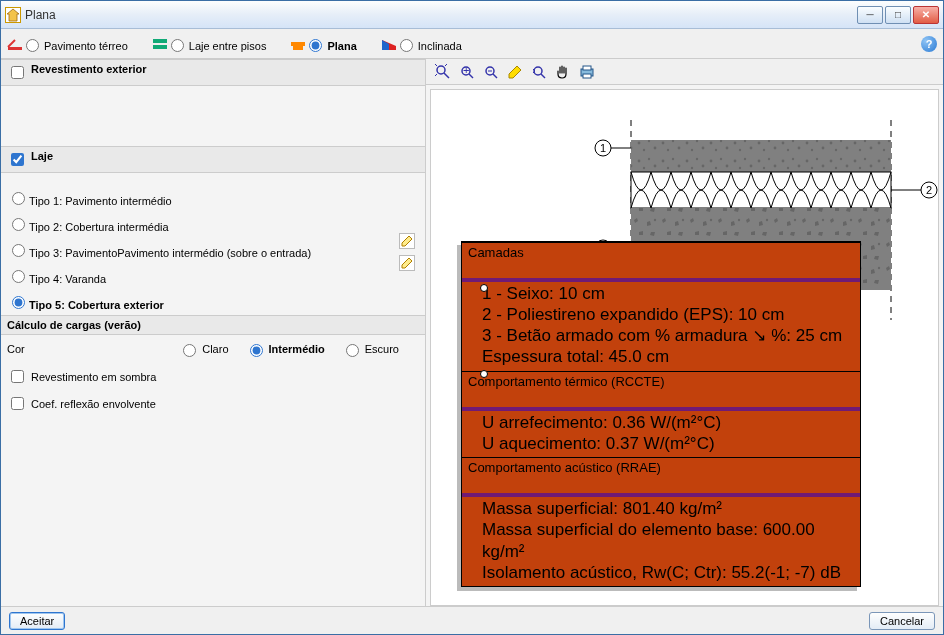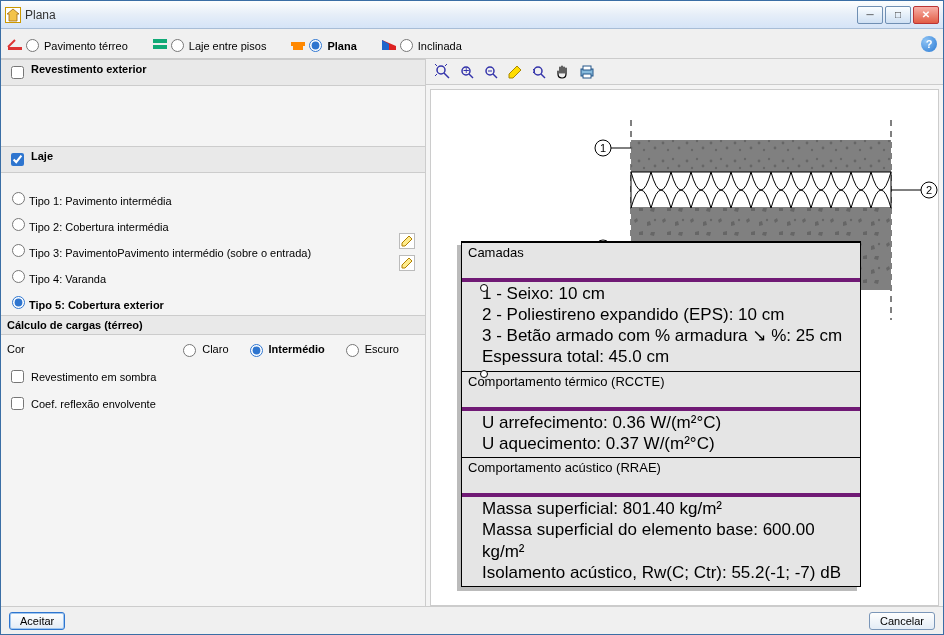--- a/index.html
+++ b/index.html
@@ -34,21 +34,21 @@
 .cor-row { display: flex; align-items: center; gap: 24px; padding: 6px 0 6px 0; }
 .cor-row .opts { display: flex; gap: 16px; }
 .cor-row .opts label { display: flex; align-items: center; gap: 3px; }
 .chkrow { padding: 4px 0; display: flex; align-items: center; gap: 4px; }
 .right-panel { flex: 1; display: flex; flex-direction: column; border-left: 1px solid #ccc; background: #f4f4f4; }
 .view-toolbar { height: 26px; background: #f0f0f0; border-bottom: 1px solid #ccc; display: flex; align-items: center; gap: 6px; padding: 0 8px; }
 .view-toolbar .vtool { width: 18px; height: 18px; display: flex; align-items: center; justify-content: center; cursor: pointer; }
 .view-toolbar svg { width: 16px; height: 16px; }
 .canvas { flex: 1; background: #fff; border: 1px solid #ccc; margin: 4px 4px 0 4px; position: relative; overflow: hidden; }
 .drawing { position: absolute; left: 0; top: 0; }
-.info-table { position: absolute; bottom: 18px; left: 30px; width: 400px; border: 1px solid #000; background: #e5e5e5; box-shadow: -4px 4px 0 #bbb; }
+.info-table { position: absolute; bottom: 18px; left: 30px; width: 400px; border: 1px solid #000; background: #c2410c; box-shadow: -4px 4px 0 #bbb; }
 .info-table .hdr { font-size: 13px; padding: 2px 6px; border-top: 1px solid #000; }
 .info-table .hdr:first-child { border-top: none; }
 .info-table .body { font-size: 17px; padding: 1px 6px 3px 20px; border-top: 4px solid #701a75; line-height: 1.25; margin-top: 16px; }
 .info-marker { position: absolute; left: 18px; width: 8px; height: 8px; border: 1px solid #000; border-radius: 50%; background: #fff; }
 .footer { height: 28px; border-top: 1px solid #ccc; background: #f0f0f0; display: flex; align-items: center; padding: 4px 8px; }
 .footer .btn { padding: 2px 10px; border: 1px solid #7a96b8; border-radius: 3px; background: linear-gradient(#fefefe,#e3ecf6); cursor: pointer; }
 .footer .btn.accept { border-color: #2e75cf; box-shadow: 0 0 0 1px #9fc6ef inset; }
 .footer .spacer { flex: 1; }
 input[type=radio], input[type=checkbox] { accent-color: #2e75cf; cursor: pointer; }
 label { cursor: pointer; }
@@ -114,40 +114,40 @@
         <span>Revestimento exterior</span>
       </div>
       <div class="left-body">
         <div class="laje-area">
           <div class="section-header" style="margin: 12px -6px;">
             <input type="checkbox" checked="" style="">
             <span>Laje</span>
           </div>
           <div class="laje-row">
             <div class="laje-list">
-              <label><input type="radio" name="laje" style=""><span>Tipo 1: Pavimento intermédia</span></label>
+              <label><input type="radio" name="laje" style=""><span>Tipo 1: Pavimento intermédio</span></label>
               <label><input type="radio" name="laje" style=""><span>Tipo 2: Cobertura intermédia</span></label>
               <label><input type="radio" name="laje" style=""><span>Tipo 3: PavimentoPavimento intermédio (sobre o entrada)</span></label>
               <label><input type="radio" name="laje" style=""><span>Tipo 4: Varanda</span></label>
               <label style="font-weight:bold;"><input type="radio" name="laje" checked="" style=""><span>Tipo 5: Cobertura exterior</span></label>
             </div>
             <div class="laje-edit-icons">
               <div class="edit-icon">
                   <svg viewBox="0 0 12 12">
                     <polygon points="1,11 1,8 8,1 11,4 4,11" fill="#ffec8c" stroke="#b08000"></polygon>
                   </svg>
                 </div>
               <div class="edit-icon">
                   <svg viewBox="0 0 12 12">
                     <polygon points="1,11 1,8 8,1 11,4 4,11" fill="#ffec8c" stroke="#b08000"></polygon>
                   </svg>
                 </div>
             </div>
           </div>
-          <div class="calc-header" style="margin: 0 -6px;">Cálculo de cargas (térreo)</div>
+          <div class="calc-header" style="margin: 0 -6px;">Cálculo de cargas (verão)</div>
           <div class="cor-row">
             <span>Cor</span>
             <div class="opts" style="margin-left:auto; padding-right:20px;">
               <label>
                   <input type="radio" name="cor" style="">
                   <span>Claro</span>
                 </label>
               <label style="font-weight:bold;">
                   <input type="radio" name="cor" checked="" style="">
                   <span>Intermédio</span>

